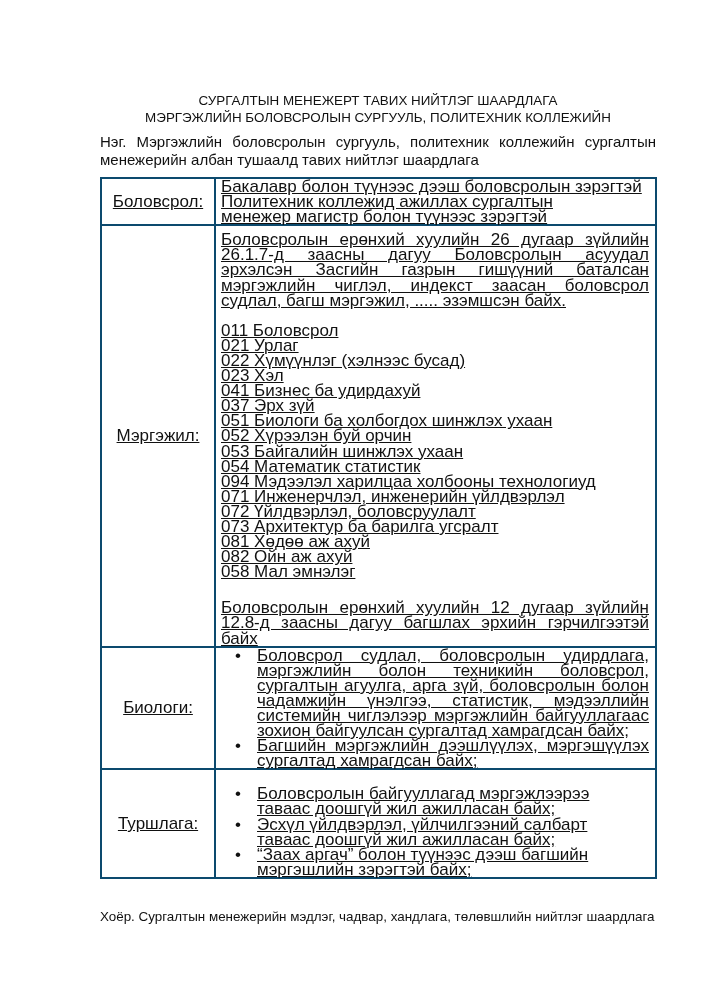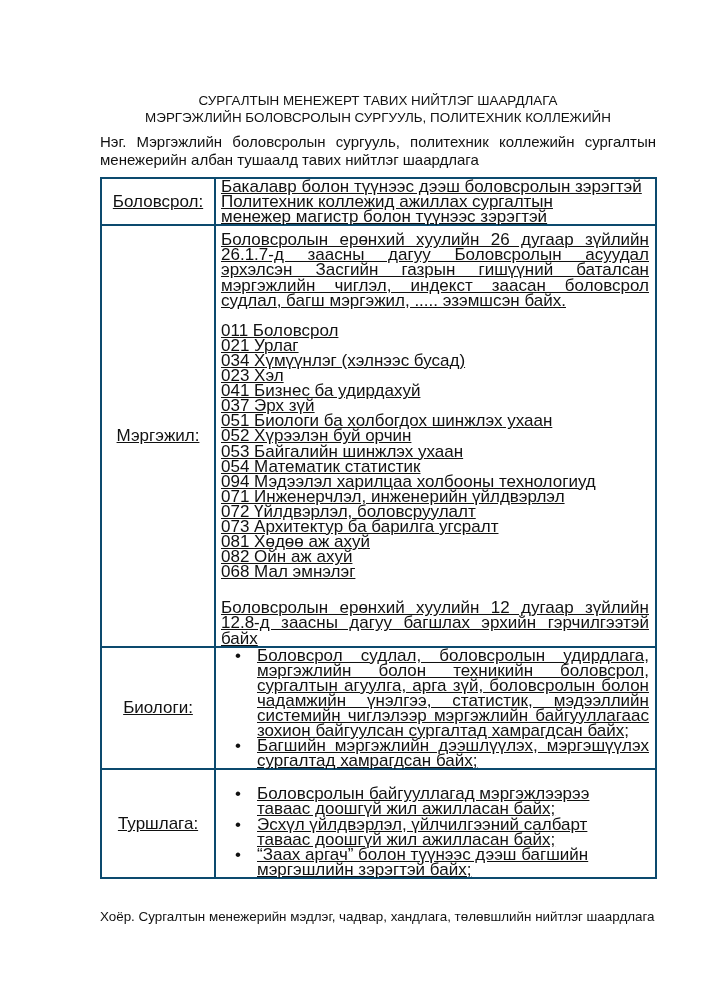--- a/index.html
+++ b/index.html
@@ -42,35 +42,35 @@
     </td>
   </tr>
   <tr style="height:377px;">
     <td class="label">Мэргэжил:</td>
     <td>
       <div class="just">Боловсролын ерөнхий хуулийн 26 дугаар зүйлийн 26.1.7-д заасны дагуу Боловсролын асуудал эрхэлсэн Засгийн газрын гишүүний баталсан мэргэжлийн чиглэл, индекст заасан боловсрол судлал, багш мэргэжил, ..... эзэмшсэн байх.</div>
       <div class="gap"></div>
       <div>
         <div>011 Боловсрол</div>
         <div>021 Урлаг</div>
-        <div>034 Хүмүүнлэг (хэлнээс бусад)</div>
+        <div>022 Хүмүүнлэг (хэлнээс бусад)</div>
         <div>023 Хэл</div>
         <div>041 Бизнес ба удирдахуй</div>
         <div>037 Эрх зүй</div>
         <div>051 Биологи ба холбогдох шинжлэх ухаан</div>
         <div>052 Хүрээлэн буй орчин</div>
         <div>053 Байгалийн шинжлэх ухаан</div>
         <div>054 Математик статистик</div>
         <div>094 Мэдээлэл харилцаа холбооны технологиуд</div>
         <div>071 Инженерчлэл, инженерийн үйлдвэрлэл</div>
         <div>072 Үйлдвэрлэл, боловсруулалт</div>
         <div>073 Архитектур ба барилга угсралт</div>
         <div>081 Хөдөө аж ахуй</div>
         <div>082 Ойн аж ахуй</div>
-        <div>068 Мал эмнэлэг</div>
+        <div>058 Мал эмнэлэг</div>
       </div>
       <div class="gap"></div>
       <div class="just">Боловсролын ерөнхий хуулийн 12 дугаар зүйлийн 12.8-д заасны дагуу багшлах эрхийн гэрчилгээтэй байх</div>
     </td>
   </tr>
   <tr style="height:107px;">
     <td class="label">Биологи:</td>
     <td>
       <ul class="bul">
         <li>Боловсрол судлал, боловсролын удирдлага, мэргэжлийн болон техникийн боловсрол, сургалтын агуулга, арга зүй, боловсролын болон чадамжийн үнэлгээ, статистик, мэдээллийн системийн чиглэлээр мэргэжлийн байгууллагаас зохион байгуулсан сургалтад хамрагдсан байх;</li>

